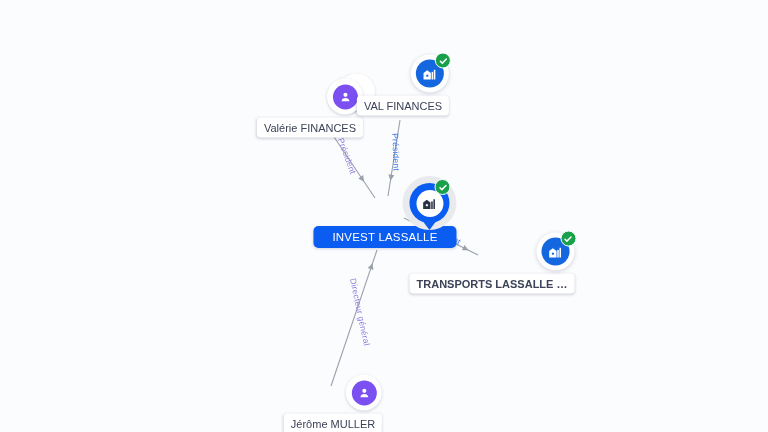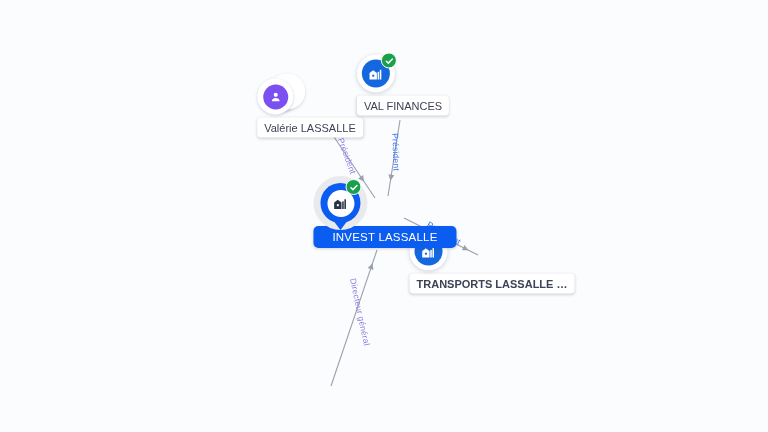--- a/index.html
+++ b/index.html
@@ -26,21 +26,21 @@
     width: 768px;
     height: 432px;
   }
 
   
   .node {
     position: absolute;
     transform: translate(-50%, -50%);
     display: flex;
     flex-direction: column;
-    align-items: flex-start;
+    align-items: flex-end;
   }
 
   
   .person-disc {
     position: relative;
     width: 36px;
     height: 36px;
     border-radius: 50%;
     background: #ffffff;
     box-shadow: 0 1px 3px rgba(40,50,80,.22);
@@ -219,21 +219,21 @@
 
   <div class="node stacked" style="left:310px; top:108px;">
     <div class="person-disc">
       <div class="avatar-dot">
         <svg width="13" height="13" viewBox="0 0 24 24" fill="#ffffff" aria-hidden="true">
           <circle cx="12" cy="8" r="3.8"></circle>
           <path d="M4.8 20c0-4 3.3-6.2 7.2-6.2s7.2 2.2 7.2 6.2z"></path>
         </svg>
       </div>
     </div>
-    <div class="node-label">Valérie LASSALLE</div>
+    <div class="node-label">Valérie FINANCES</div>
   </div>
 
   <div class="node" style="left:403px; top:85px;">
     <div class="company-disc">
       <div class="company-inner">
         <svg width="16" height="16" viewBox="0 0 24 24" fill="#ffffff" aria-hidden="true">
           <path d="M2.5 21V11.2L8 7.3l5.5 3.9V21z"></path>
           <rect x="14.6" y="9.6" width="2.3" height="11.4"></rect>
           <rect x="17.9" y="6.4" width="2.3" height="14.6"></rect>
           <rect x="6.6" y="13.8" width="3" height="3" fill="#1567e0"></rect>
@@ -282,14 +282,25 @@
       </div>
       <span class="badge-check">
         <svg width="9" height="9" viewBox="0 0 24 24" fill="none" stroke="#ffffff" stroke-width="4" stroke-linecap="round" stroke-linejoin="round">
           <path d="M4 12.5l5.2 5.2L20 6.8"></path>
         </svg>
       </span>
     </div>
     <div class="node-label">TRANSPORTS LASSALLE …</div>
   </div>
 
+  <div class="node" style="left:333px; top:404px;">
+    <div class="person-disc">
+      <div class="avatar-dot">
+        <svg width="13" height="13" viewBox="0 0 24 24" fill="#ffffff" aria-hidden="true">
+          <circle cx="12" cy="8" r="3.8"></circle>
+          <path d="M4.8 20c0-4 3.3-6.2 7.2-6.2s7.2 2.2 7.2 6.2z"></path>
+        </svg>
+      </div>
+    </div>
+    <div class="node-label">Jérôme MULLER</div>
+  </div>
 
 </div>
 
 </body></html>

